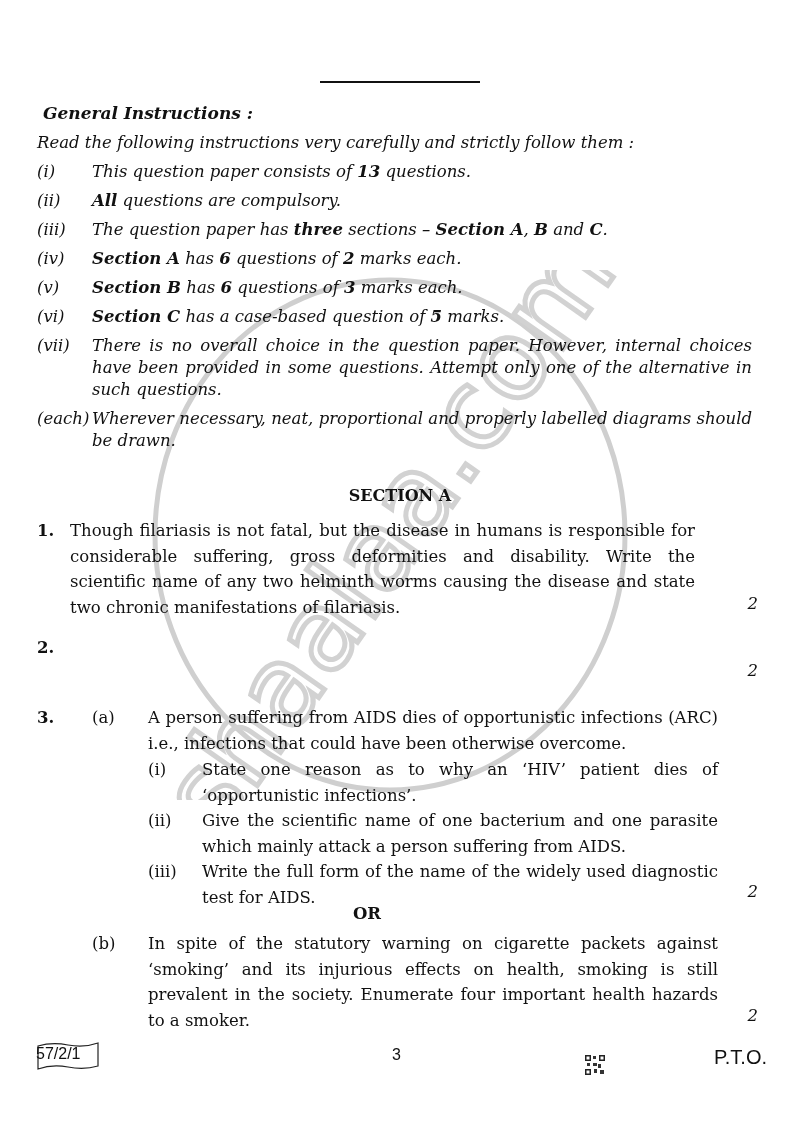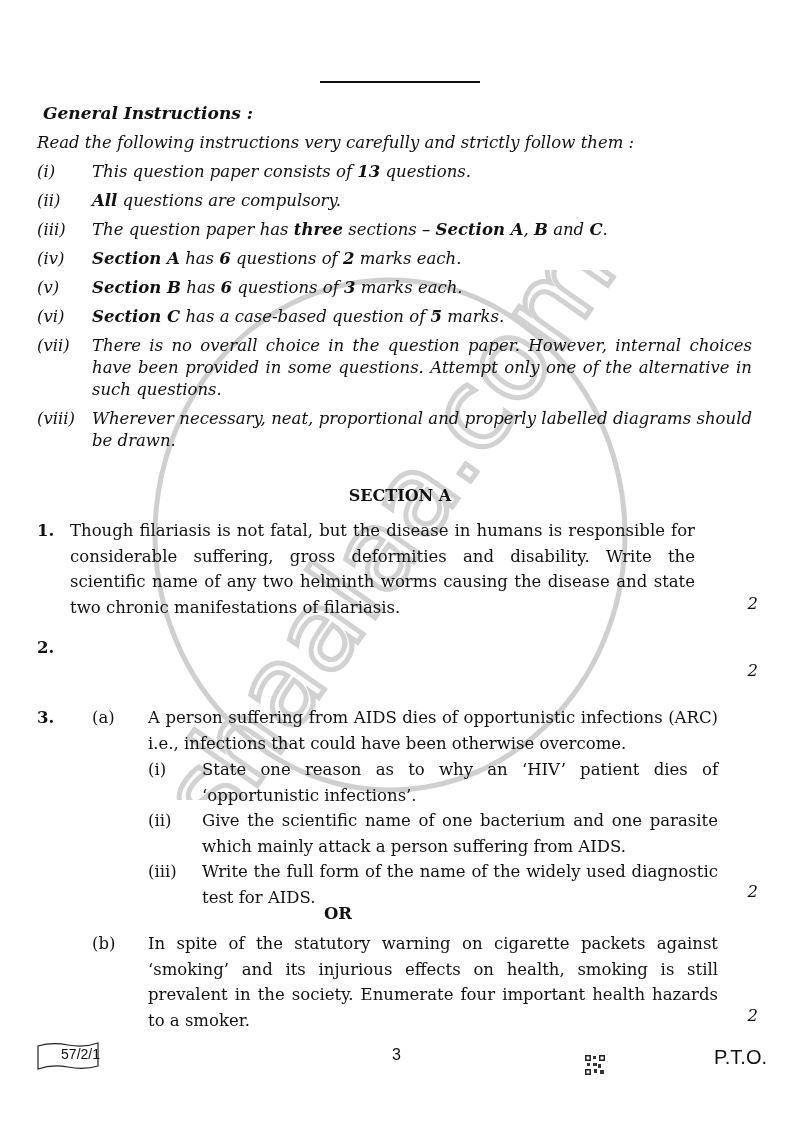--- a/index.html
+++ b/index.html
@@ -13,22 +13,22 @@
   .inst .num { position:absolute; left:0; top:0; }
   .inst .txt { margin-left:55px; display:block; text-align:justify; }
   .sec-title { position:absolute; left:0; width:800px; top:486px; text-align:center; font-size:16px; font-weight:bold; }
   .q { position:absolute; left:37px; width:723px; font-size:16.5px; line-height:25.5px; }
   .q .qn { position:absolute; left:0; top:0; font-weight:bold; }
   .q .qt { margin-left:33px; width:625px; display:block; text-align:justify; }
   .marks { position:absolute; right:42px; font-style:italic; font-size:16.5px; }
   .sub { position:absolute; font-size:16.5px; line-height:25.5px; }
   .sub .lbl { position:absolute; left:0; top:0; }
   .sub .txt { display:block; text-align:justify; }
-  .or { position:absolute; left:0; width:676px; top:904px; text-align:center; font-weight:bold; font-size:16.5px; }
-  .footer-code { position:absolute; left:36px; top:1042px; width:64px; height:26px; font-family:"Liberation Sans", sans-serif; font-size:14px; line-height:24px; text-align:right; }
+  .or { position:absolute; left:0; width:676px; top:904px; text-align:center; font-weight:bold; font-size:16.5px;padding-left:29px; }
+  .footer-code { position:absolute; left:36px; top:1042px; width:64px; height:26px; font-family:"Liberation Sans", sans-serif; font-size:16px; line-height:24px; text-align:left; }
   .footer-code svg { position:absolute; left:0; top:0; }
   .footer-code span { position:relative; }
   .page-num { position:absolute; left:392px; top:1046px; font-family:"Liberation Sans", sans-serif; font-size:16px; }
   .qr { position:absolute; left:585px; top:1055px; width:20px; height:20px; }
   .pto { position:absolute; left:714px; top:1046px; font-family:"Liberation Sans", sans-serif; font-size:20px; }
   .visit { position:absolute; left:20px; top:1094px; font-family:"Liberation Sans", sans-serif; font-size:18px; color:#111; }
   .watermark { position:absolute; left:145px; top:270px; width:490px; height:530px; pointer-events:none; }
 </style>
 </head>
 <body>
@@ -68,21 +68,21 @@
       </div>
       <div class="inst" style="top: 306px;">
         <span class="num">(vi)</span>
         <span class="txt"><b>Section C</b><span> has a case-based question of </span><b>5</b><span> marks.</span></span>
       </div>
       <div class="inst" style="top: 335px;">
         <span class="num">(vii)</span>
         <span class="txt"><span>There is no overall choice in the question paper. However, internal choices have been provided in some questions. Attempt only one of the alternative in such questions.</span></span>
       </div>
       <div class="inst" style="top: 408px;">
-        <span class="num">(viii)</span>
+        <span class="num">(each)</span>
         <span class="txt"><span>Wherever necessary, neat, proportional and properly labelled diagrams should be drawn.</span></span>
       </div>
     </div>
 
   <div class="sec-title">SECTION A</div>
 
   <div class="q" style="top:518px;">
     <span class="qn">1.</span>
     <span class="qt">Though filariasis is not fatal, but the disease in humans is responsible for considerable suffering, gross deformities and disability. Write the scientific name of any two helminth worms causing the disease and state two chronic manifestations of filariasis.</span>
   </div>

